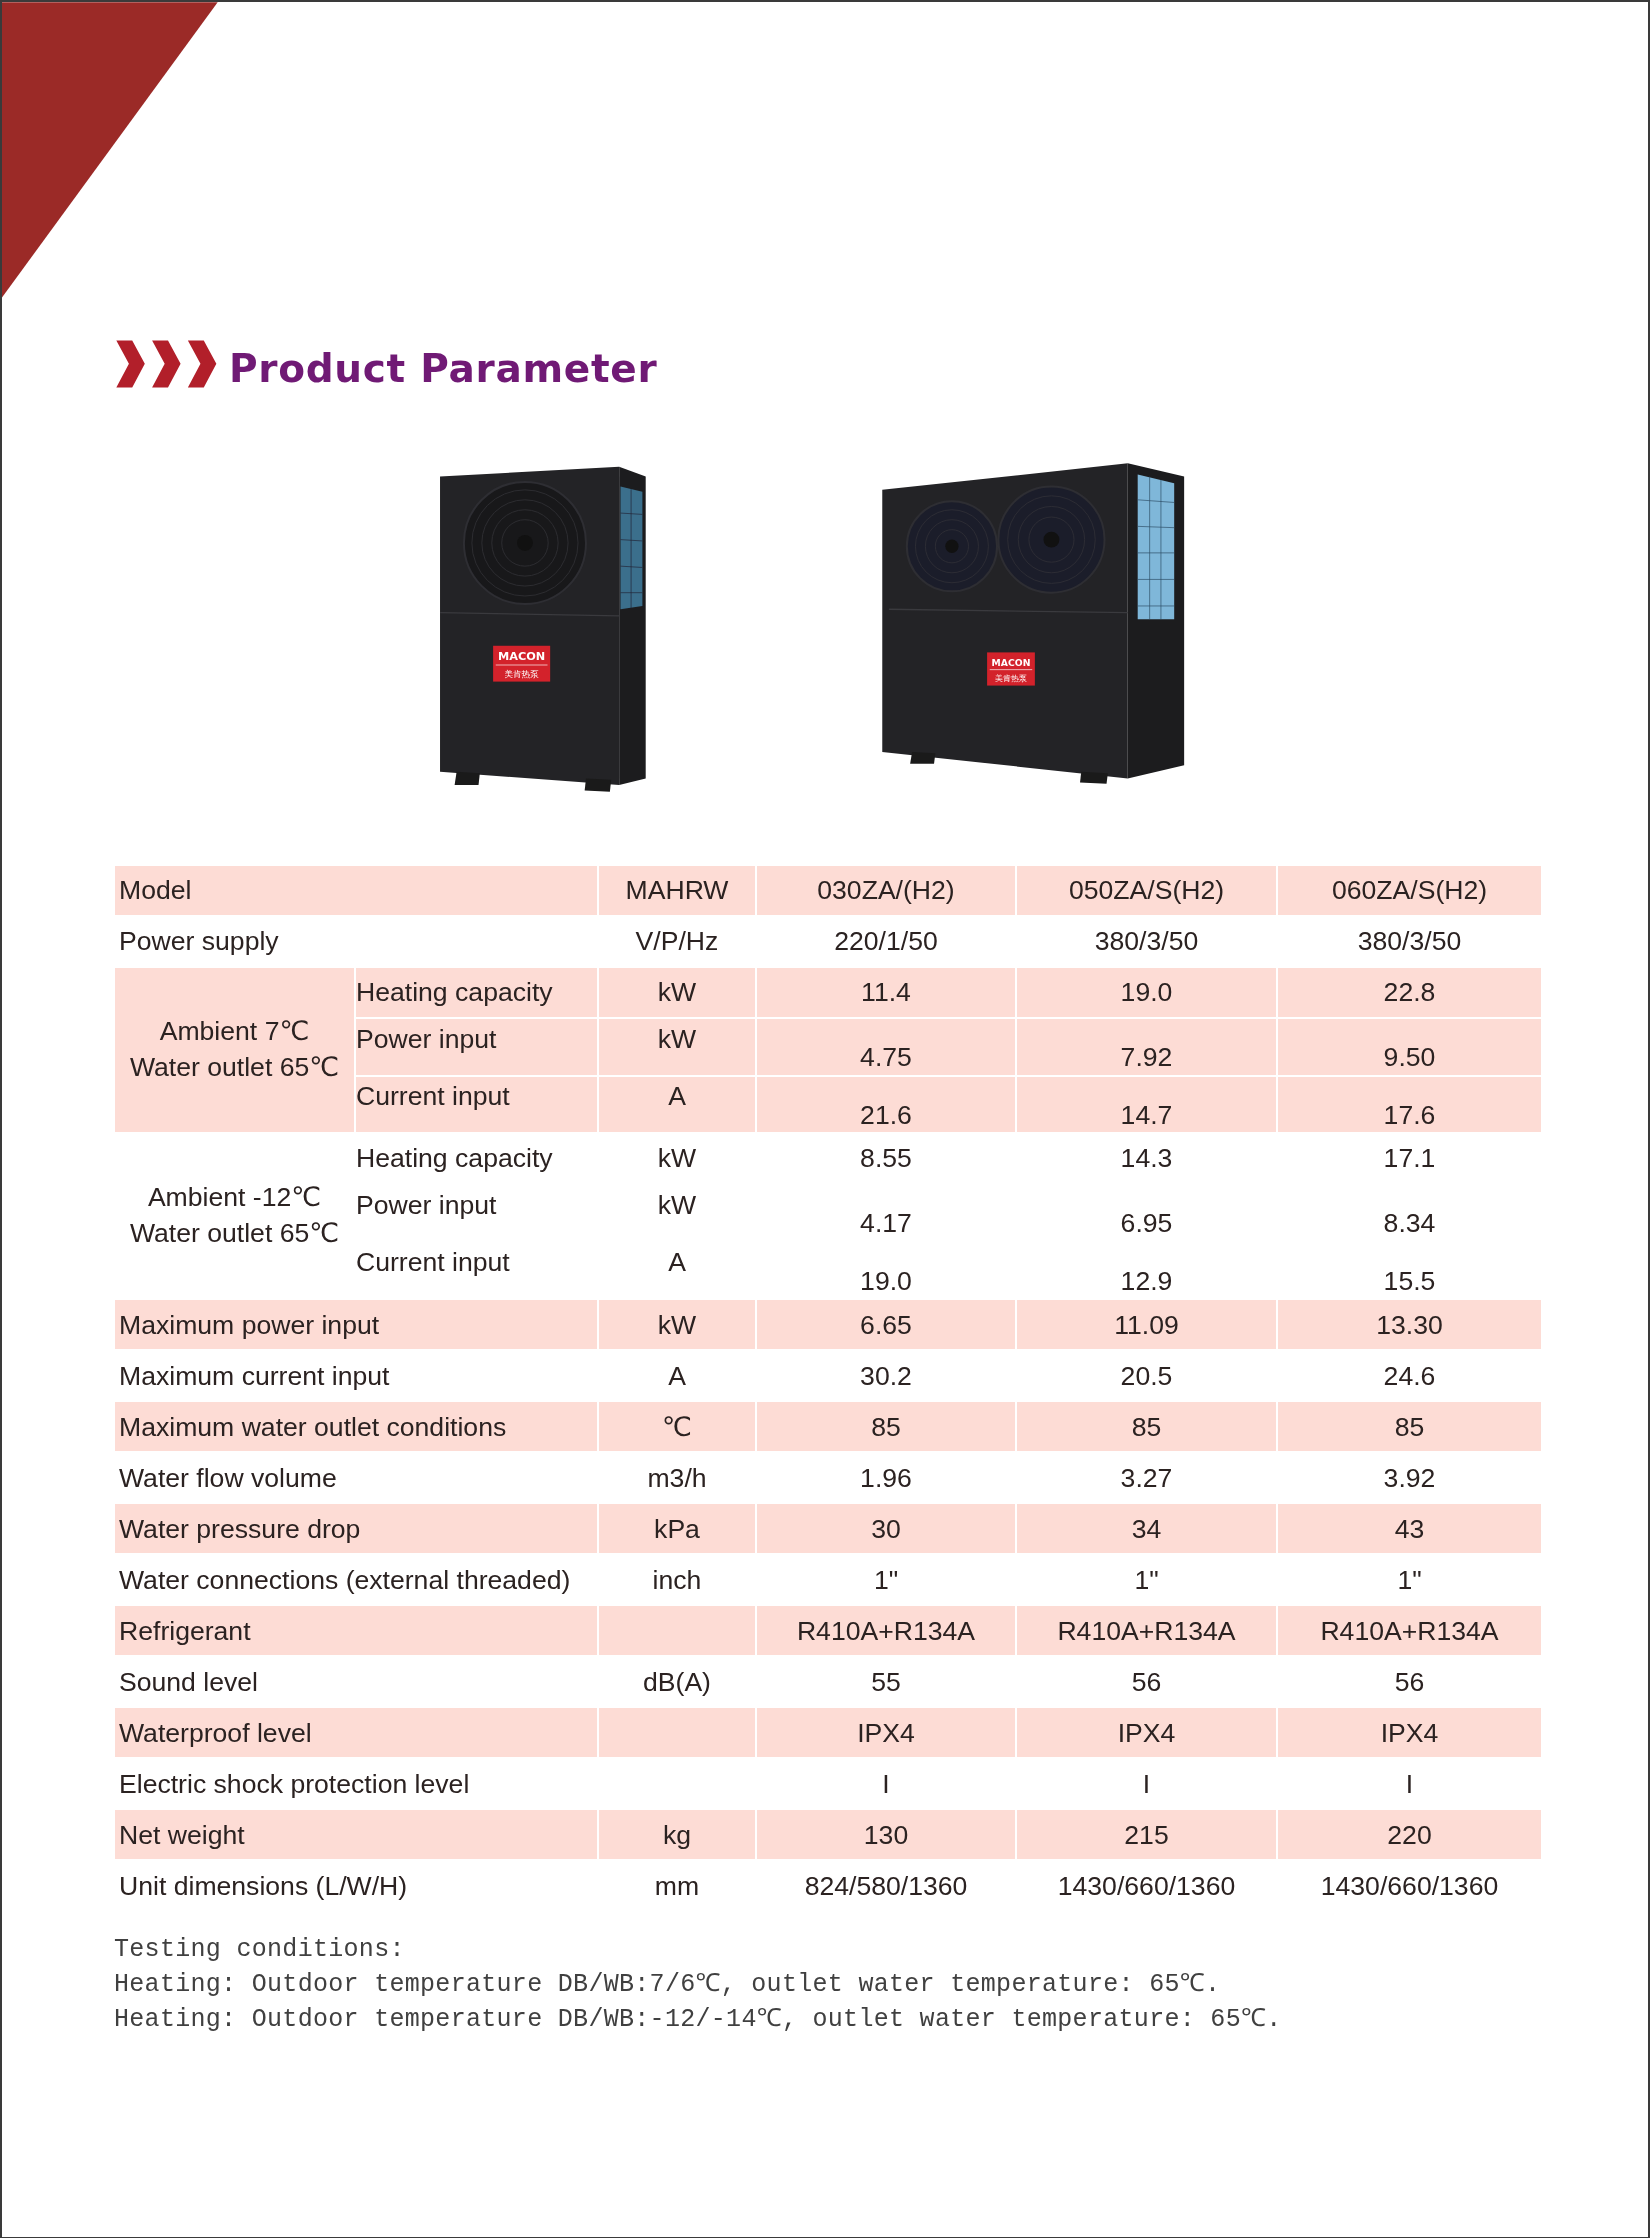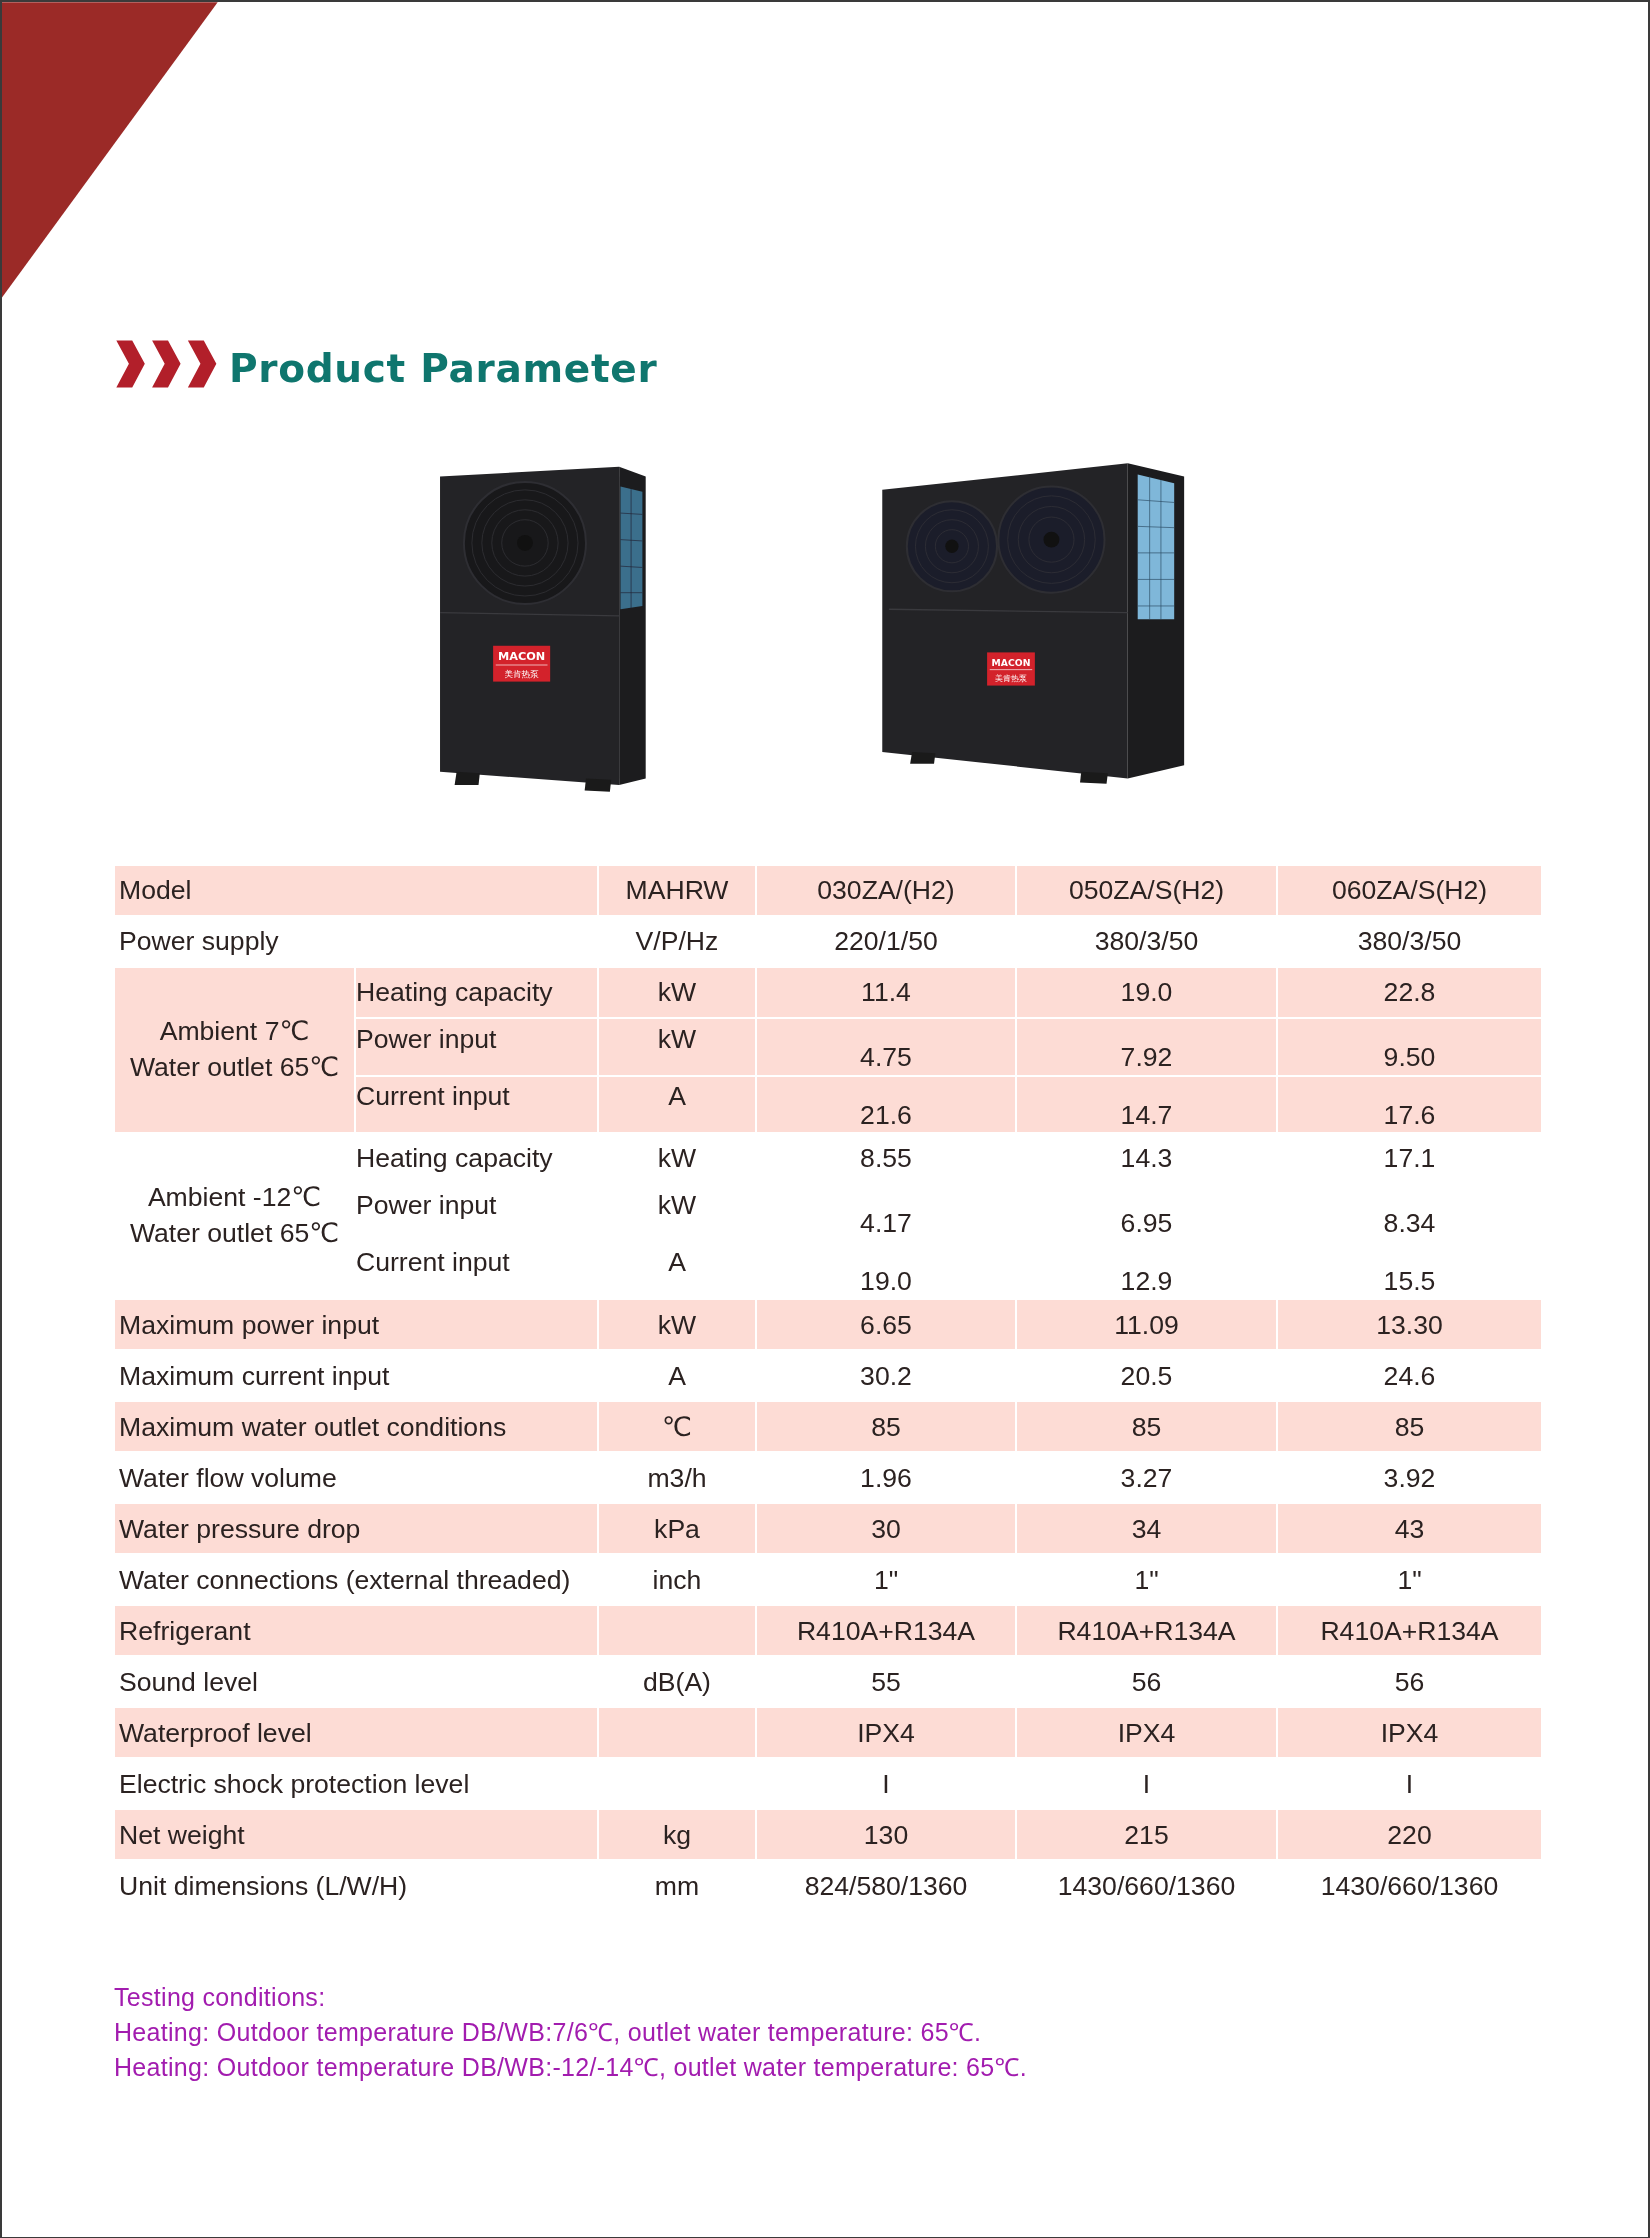--- a/index.html
+++ b/index.html
@@ -2,38 +2,38 @@
 <html style="font-size:10.6px"><head>
   <meta charset="utf-8">
   <style>
     html, body { margin: 0; padding: 0; }
     body { width: 1650px; height: 2239px; background: #ffffff; position: relative; overflow: hidden;
       font-family: "Liberation Sans", "DejaVu Sans", sans-serif; color: #2b2221; }
     .page { position: absolute; left: 0; top: 0; width: 1646px; height: 2235px; border: 2px solid #3a3a3a; background: #fff; }
     .corner { position: absolute; left: 0; top: 0; width: 219px; height: 299px; }
     .title-wrap { position: absolute; left: 113px; top: 335px; height: 53px; display: flex; align-items: center; }
     .chevrons { width: 106px; height: 50px; margin-right: 8px; }
-    .title { font-family: "DejaVu Sans", sans-serif; font-weight: bold; font-size: 39px; letter-spacing: 0.7px; color: #0f766e; line-height: 1; padding-top: 9.3px; }
+    .title { font-family: "DejaVu Sans", sans-serif; font-weight: bold; font-size: 39px; letter-spacing: 0.7px; color: #701a75; line-height: 1; padding-top: 9.3px; }
 
     .product { position: absolute; }
     .product svg { display: block; }
 
     table.spec { position: absolute; left: 113px; top: 864px; border-collapse: collapse; table-layout: fixed; width: 1428px; }
     table.spec td { height: 49px; padding: 0; font-size: 26.6px; line-height: 1; border-right: 2.7px solid #fff; border-bottom: 2.7px solid #fff; vertical-align: middle; white-space: nowrap; }
     table.spec tr.pink td { background: #fddcd5; }
     table.spec td.lbl { text-align: left; padding-left: 4px; margin-left: 36px; }
     table.spec td.ctr { text-align: center; }
     table.spec td.grp { text-align: center; line-height: 1.35; white-space: normal; margin-left: 20px; }
     table.spec td.sub { text-align: left; padding-left: 0; }
     table.spec tr.g td.val { vertical-align: bottom; padding-bottom: 4px; }
     table.spec tr.g.first td.val { vertical-align: middle; padding-bottom: 0; }
     table.spec tr.g td.sub, table.spec tr.g td.unit { vertical-align: top; padding-top: 6.6px; }
     table.spec tr.g.first td.sub, table.spec tr.g.first td.unit { vertical-align: middle; padding-top: 0; }
 
-    .notes { position: absolute; left: 112px; top: 1930px; font-family: Liberation Sans, sans-serif; font-size: 25px; line-height: 35px; color: #a21caf; letter-spacing: 0.3px; margin-top: 48px; }
+    .notes { position: absolute; left: 112px; top: 1930px; font-family: Liberation Mono, monospace; font-size: 25px; line-height: 35px; color: #404040; letter-spacing: 0.3px; }
     .notes div { white-space: nowrap; }
   </style>
 </head>
 <body>
 
 <div class="page">
 
   <svg class="corner" viewBox="0 0 330 450">
     <polygon points="0,0 325,0 0,445" fill="#9b2a27"></polygon>
   </svg>

